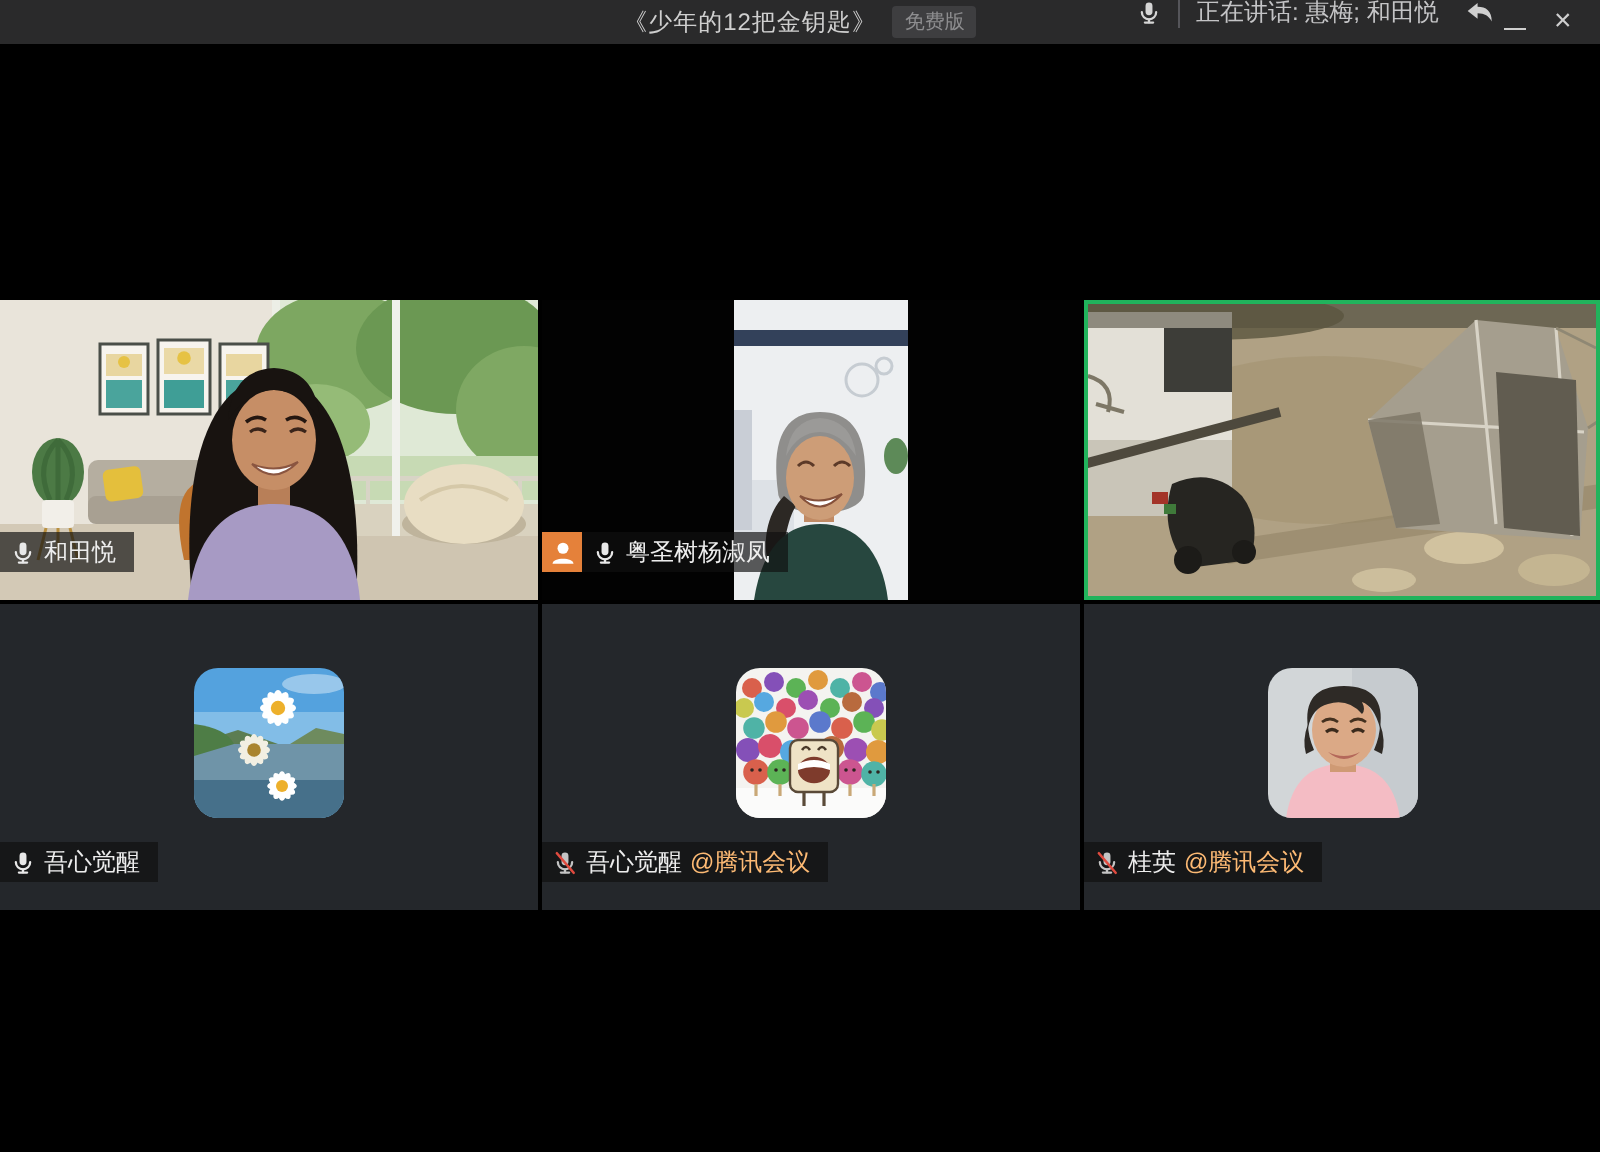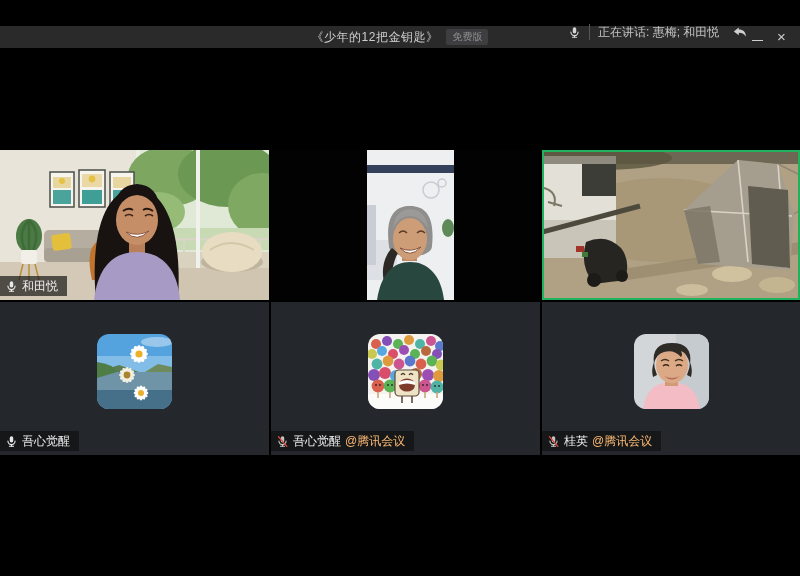--- a/index.html
+++ b/index.html
@@ -1,20 +1,20 @@
 <!DOCTYPE html>
 <html><head>
 <meta charset="utf-8">
 <style>
   html,body{margin:0;padding:0;background:#000;}
   body{width:800px;height:576px;position:relative;overflow:hidden;
        font-family:"Liberation Sans","DejaVu Sans",sans-serif;}
 
   
-  .titlebar{position:absolute;top:0;left:0;width:800px;height:22px;background:#2a2a2b;margin-top:26px;}
+  .titlebar{position:absolute;top:0;left:0;width:800px;height:22px;background:#2a2a2b;}
   .title-center{position:absolute;left:0;right:0;top:0;height:22px;
       display:flex;align-items:center;justify-content:center;gap:8px;}
   .title-text{color:#cfcfcf;font-size:12px;letter-spacing:.5px;}
   .free-badge{background:#3e3e40;color:#8d8d8f;font-size:10px;padding:1px 6px;border-radius:2px;text-align:center;}
   .status-float{position:absolute;left:568px;top:-6px;height:24px;display:flex;align-items:center;}
   .status-float svg{flex:none;}
   .status-divider{width:1px;height:16px;background:#55555a;margin:0 8px;}
   .status-text{color:#c4c4c6;font-size:12px;white-space:nowrap;}
   .share-arrow{margin-left:12px;}
   .min-btn{position:absolute;left:752px;top:14px;width:11px;height:0;
@@ -25,21 +25,21 @@
   .grid{position:absolute;top:150px;left:0;width:800px;
       display:grid;grid-template-columns:269px 269px 258px;grid-template-rows:150px 153px;gap:2px;}
   .tile{position:relative;overflow:hidden;background:#000;}
   .tile .scene{position:absolute;inset:0;width:100%;height:100%;display:block;}
   .tile.avatar-tile{background:#24272b;display:flex;align-items:center;justify-content:center;}
   .tile.active::after{content:"";position:absolute;inset:0;border:2px solid #21b35c;pointer-events:none;}
   .avatar{width:75px;height:75px;border-radius:12px;overflow:hidden;margin-bottom:14px;flex:none;}
   .avatar svg{display:block;width:75px;height:75px;}
 
   
-  .tag-row{position:absolute;left:0;bottom:4px;display:flex;align-items:stretch;z-index:3;}
+  .tag-row{position:absolute;left:0;bottom:14px;display:flex;align-items:stretch;z-index:3;}
   .member-badge{width:20px;height:20px;background:#e5813a;display:flex;
       align-items:center;justify-content:center;flex:none;}
   .name-tag{display:flex;align-items:center;gap:4px;background:rgba(16,16,16,.68);
       padding:0 9px 0 5px;height:20px;font-size:12px;color:#ededed;white-space:nowrap;}
   .mic{width:13px;height:13px;flex:none;}
   .mic.on{color:#e8e8e8;}
   .mic.speaking{color:#35c06a;}
   .mic.muted{color:#c4c4c4;}
   .suffix-green{color:#35bd66;}
   .suffix-blue{color:#fdba74;}
@@ -156,20 +156,33 @@
       <rect x="96" y="55" width="9" height="60" fill="#c9ced6"></rect>
       <path d="M118 96C114 66 124 56 139 56C155 56 164 67 161 96C161 110 118 110 118 96Z" fill="#8f8e8c"></path>
       <path d="M121 98C111 108 109 127 116 139C121 127 122 110 127 103Z" fill="#2c2824"></path>
       <rect x="131" y="98" width="15" height="13" fill="#c08a64"></rect>
       <ellipse cx="139" cy="89" rx="17" ry="21" fill="#cd9d77"></ellipse>
       <path d="M122 78Q124 60 139 59Q155 60 157 78Q149 66 139 66Q128 66 122 78Z" fill="#9b9a98"></path>
       <path d="M128 83q4-4 8 0 M146 83q4-4 8 0" stroke="#5c3a28" stroke-width="1.5" fill="none"></path>
       <path d="M129 98Q139 109 150 97Q139 103 129 98Z" fill="#fff" stroke="#85503a" stroke-width="1"></path>
       <path d="M106 150C110 124 122 112 139 112C157 112 170 125 173 150Z" fill="#27473f"></path>
     </svg>
+    <div class="tag-row">
+      <span class="member-badge">
+        <svg width="15" height="15" viewBox="0 0 24 24">
+            <use href="#personshape"></use>
+          </svg>
+      </span>
+      <span class="name-tag">
+        <svg class="mic on" viewBox="0 0 24 24">
+            <use href="#micshape"></use>
+          </svg>
+        <span>粤圣树杨淑凤</span>
+      </span>
+    </div>
   </div>
 
   <div class="tile active">
     <svg class="scene" viewBox="0 0 258 150" preserveAspectRatio="none">
       <rect width="258" height="150" fill="#b0a184"></rect>
       <rect width="258" height="14" fill="#6d6754"></rect>
       <ellipse cx="60" cy="8" rx="70" ry="12" fill="#5a553f" opacity=".8"></ellipse>
       <ellipse cx="120" cy="70" rx="95" ry="42" fill="#a2926f" opacity=".55"></ellipse>
       <path d="M60 122L258 92L258 104L72 132Z" fill="#8c7d5f" opacity=".5"></path>
       <ellipse cx="190" cy="124" rx="20" ry="8" fill="#d9cba6" opacity=".8"></ellipse>

